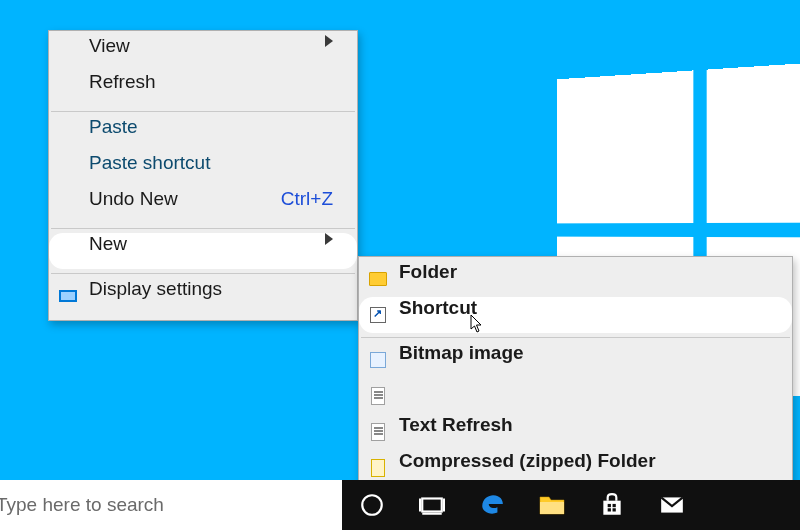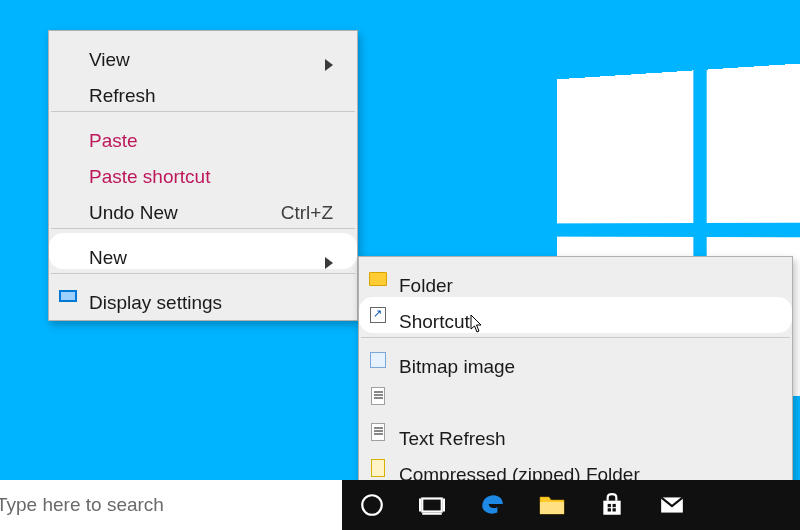--- a/index.html
+++ b/index.html
@@ -24,31 +24,31 @@
   
   .ctxmenu {
     position: absolute;
     background: #eeeeee;
     border: 1px solid #b0b0b0;
     box-shadow: 2px 4px 8px rgba(0,0,0,0.25);
     font-size: 19px;
     color: #1a1a1a;
   }
   .ctxmenu.primary { left: 48px; top: 30px; width: 310px; }
-  .ctxmenu.secondary { left: 358px; top: 256px; width: 435px; }
+  .ctxmenu.secondary { left: 358px; top: 256px; width: 435px; font-weight: bold; }
   .mitem {
-    display: flex; align-items: flex-end;
+    display: flex; align-items: flex-start;
     height: 36px;
     padding-left: 40px; padding-right: 24px;
     position: relative;
     white-space: nowrap;
   }
   .mitem .label { flex: 1; }
-  .mitem .accel { color: #404040; font-size: 19px; }
-  .mitem.disabled { color: #be185d; }
+  .mitem .accel { color: #1d4ed8; font-size: 19px; }
+  .mitem.disabled { color: #0c4a6e; }
   .mitem.hover { background: #ffffff; border-radius: 14px; }
   .sep { height: 1px; background: #c9c9c9; margin: 4px 2px; }
   .arrow {
     width: 0; height: 0;
     border-top: 6px solid transparent;
     border-bottom: 6px solid transparent;
     border-left: 8px solid #3a3a3a;
   }
   .ctxmenu .icon {
     position: absolute; left: 10px; top: 50%; transform: translateY(-50%);

